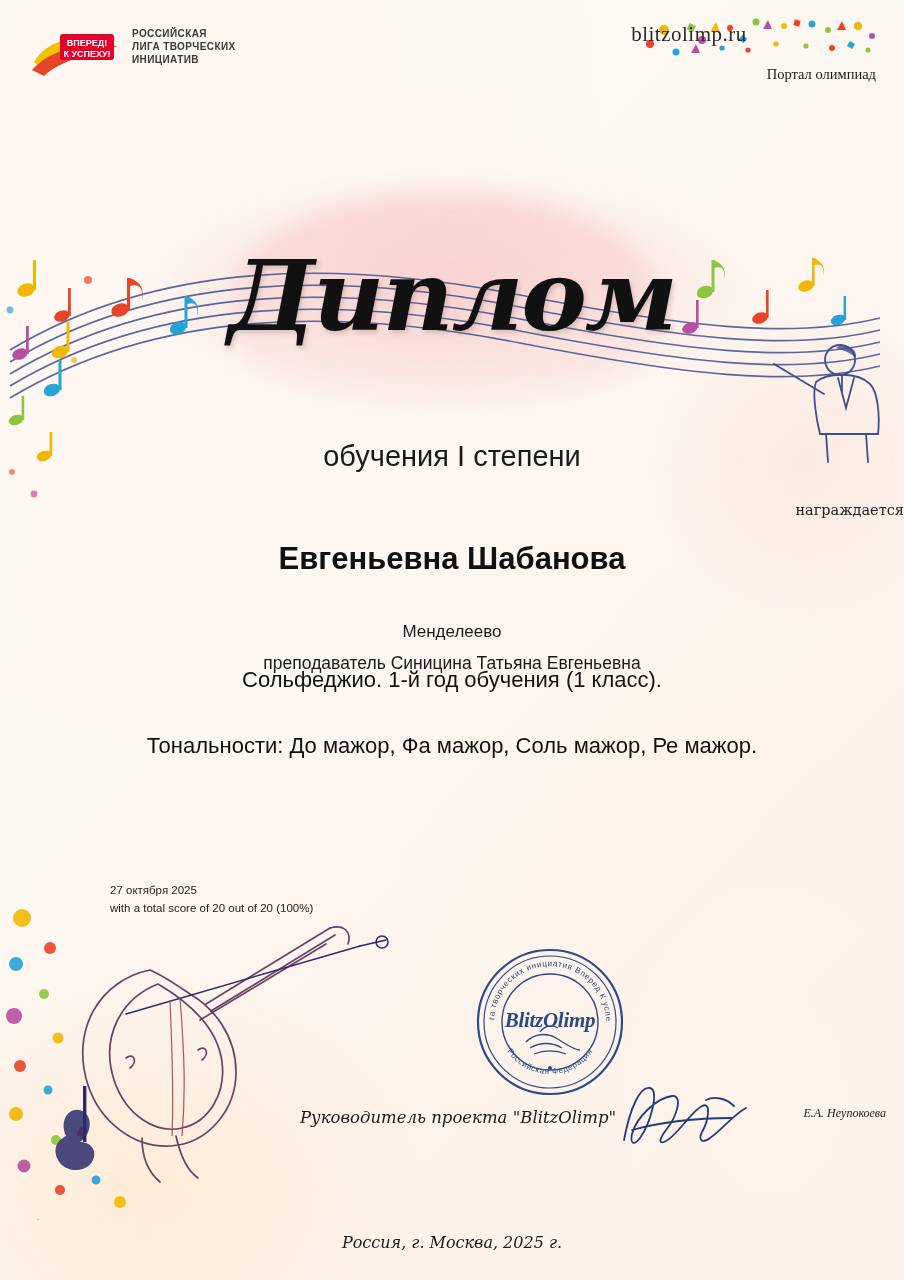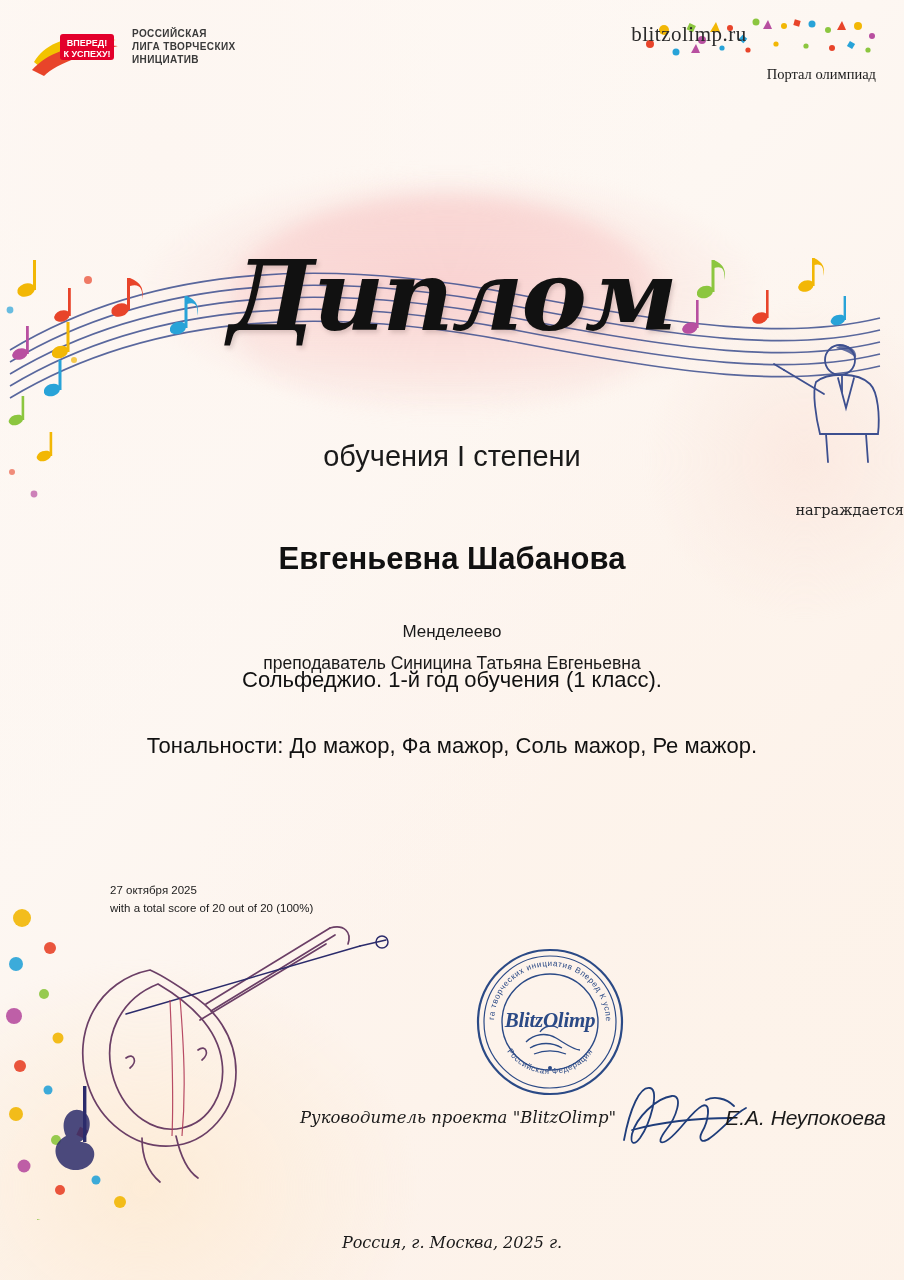--- a/index.html
+++ b/index.html
@@ -209,23 +209,23 @@
     position: absolute;
     left: 300px; top: 1108px;
     font-family: "DejaVu Serif", serif;
     font-style: italic;
     font-size: 16.5px;
     color: #1a1a1a;
   }
   .sig-name {
     position: absolute;
     right: 18px; top: 1106px;
-    font-family: Liberation Sans, sans-serif;
+    font-family: Liberation Serif, serif;
     font-style: italic;
-    font-size: 21px;
+    font-size: 12px;
     color: #1a1a1a;
   }
   .sig-scribble {
     position: absolute;
     left: 610px; top: 1078px;
     width: 150px; height: 80px;
   }
   .footer {
     position: absolute;
     left: 0; right: 0; bottom: 28px;

